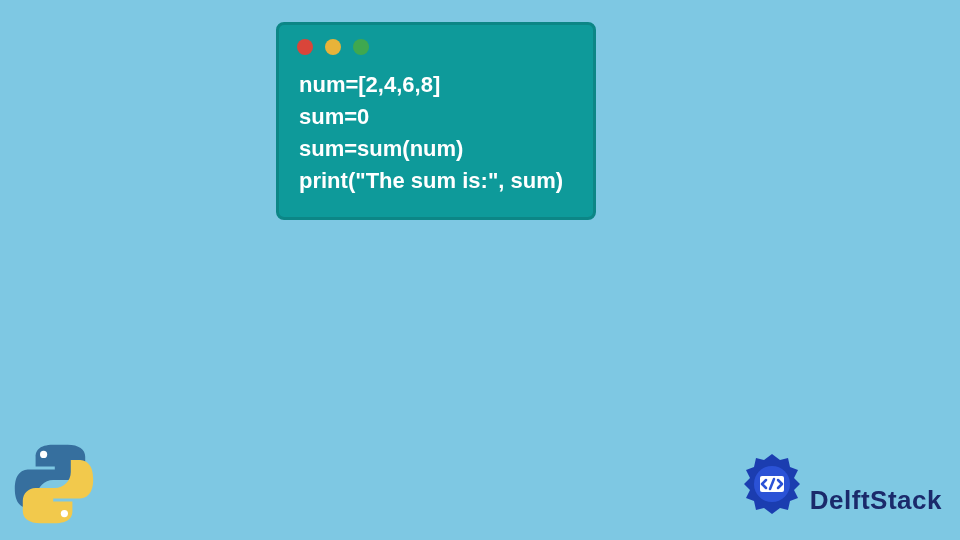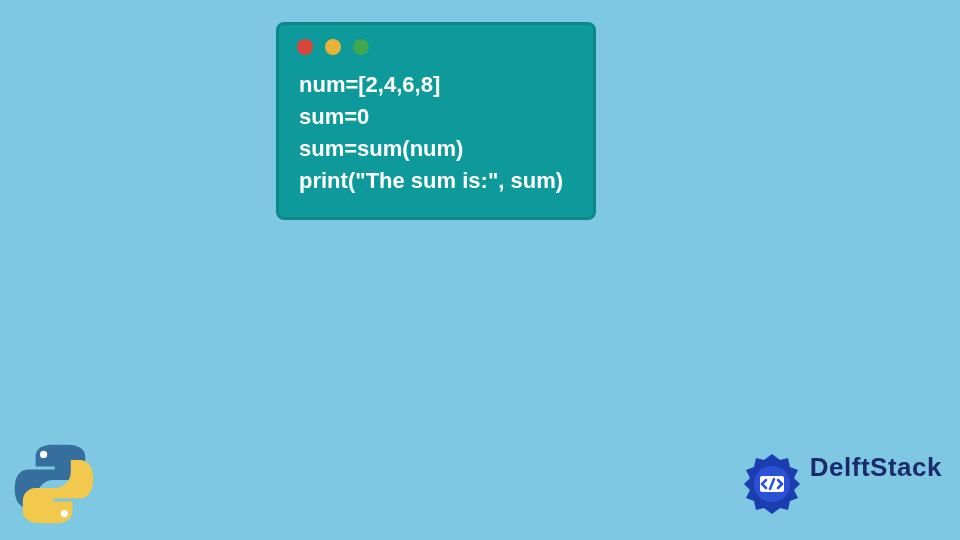--- a/index.html
+++ b/index.html
@@ -48,21 +48,21 @@
     left: 10px;
     bottom: 12px;
     width: 88px;
     height: 88px;
   }
   .delftstack {
     position: absolute;
     right: 18px;
     bottom: 24px;
     display: flex;
-    align-items: flex-start;
+    align-items: flex-end;
     gap: 6px;
   }
   .ds-badge {
     width: 64px;
     height: 64px;
     position: relative;
   }
   .ds-text {
     color: #1b2a6b;
     font-weight: 700;

